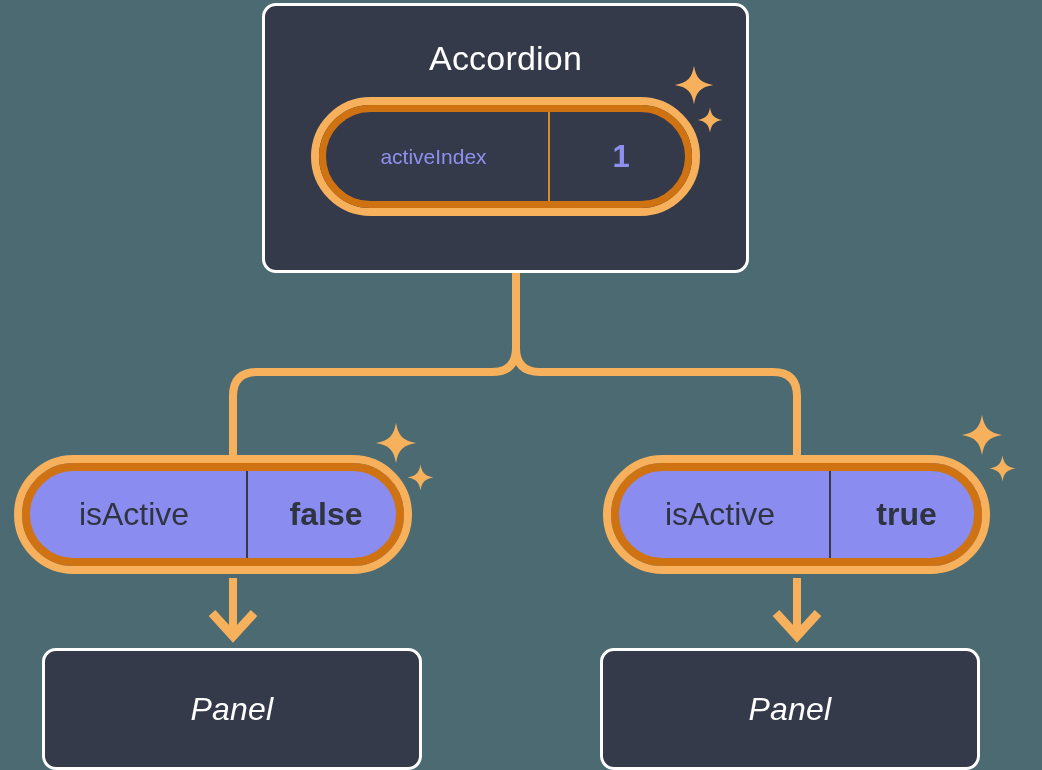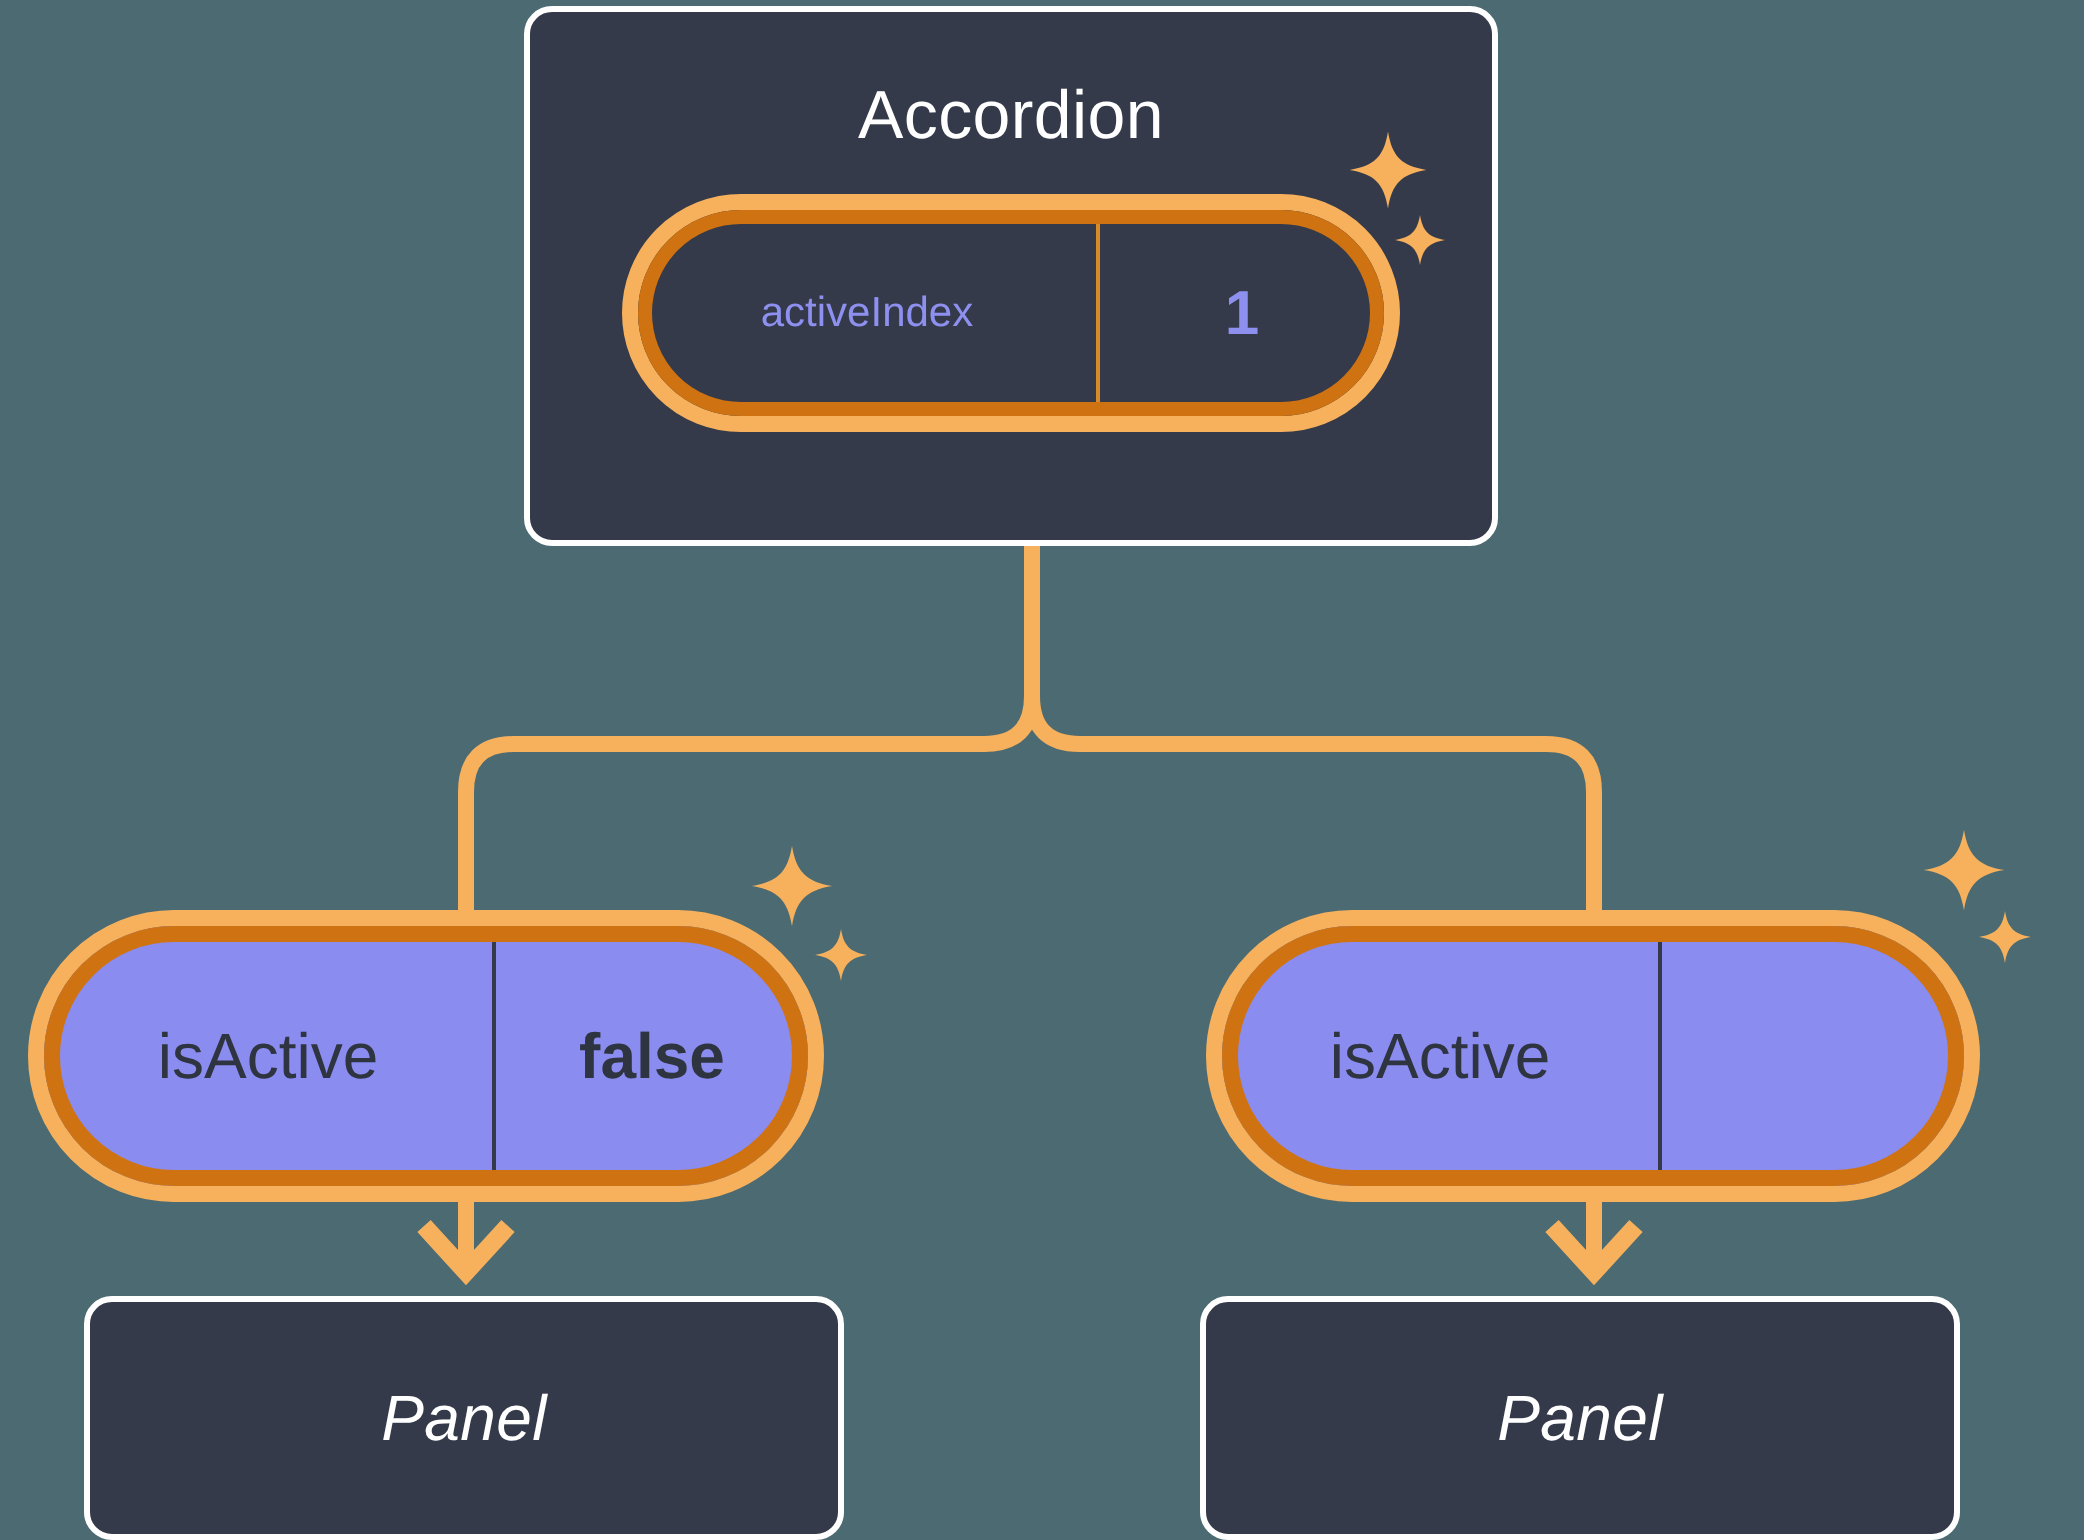--- a/index.html
+++ b/index.html
@@ -116,21 +116,21 @@
     border-right: 2px solid #d98a28;
   }
   #pill-root .pill-val {
     color: #8e90ef;
     font-size: 31px;
   }
 
   
   .pill-bool {
     top: 455px;
-    height: 146px;
+    height: 119px;
     background: #8b8cf0;
     border: 8px solid #f7b15c;
     outline: 8px solid #cf7312;
     outline-offset: -16px;
     background-clip: padding-box;
   }
   .pill-bool .pill-key {
     color: #2e3440;
     font-size: 32px;
     border-right: 2px solid #343a4a;
@@ -204,20 +204,21 @@
     <div class="pill-key">isActive</div>
     <div class="pill-val">false</div>
   </div>
 
   <div class="comp-box panel-card" id="panel-left">
     <div class="comp-title">Panel</div>
   </div>
 
   <div class="pill pill-bool" id="pill-right">
     <div class="pill-key">isActive</div>
+    <div class="pill-val">true</div>
   </div>
 
   <div class="comp-box panel-card" id="panel-right">
     <div class="comp-title">Panel</div>
   </div>
 
   <div id="sparkle-layer">
       <div class="sparkle" style="left: 674px; top: 65px; width: 40px; height: 40px;">
         <svg viewBox="0 0 100 100" width="40" height="40">
           <path fill="#f7b15c" d="M50 2 C55 33 67 45 98 50 C67 55 55 67 50 98 C45 67 33 55 2 50 C33 45 45 33 50 2 Z"></path>

